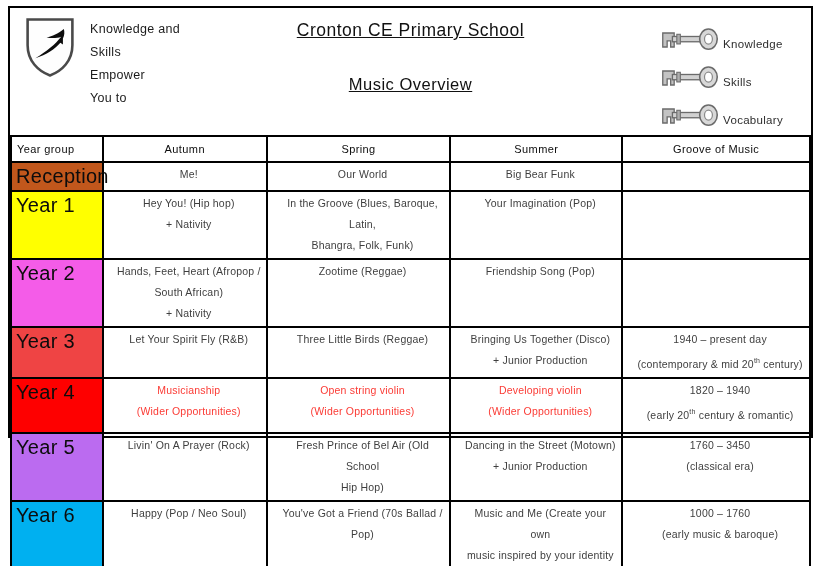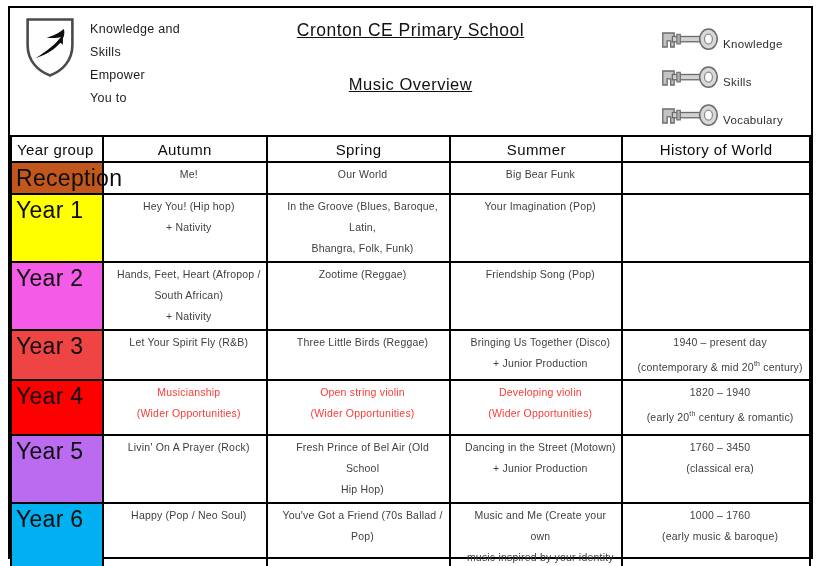--- a/index.html
+++ b/index.html
@@ -1,35 +1,35 @@
 <!DOCTYPE html>
 <html><head>
 <meta charset="utf-8">
 <style>
   html,body{margin:0;padding:0;background:#fff;}
   body{width:821px;height:566px;font-family:"Liberation Sans",sans-serif;position:relative;overflow:hidden;}
-  .sheet{position:absolute;left:8px;top:6px;width:805px;height:553px;border:2px solid #000;box-sizing:border-box;background:#fff;}
+  .sheet{position:absolute;left:8px;top:6px;width:805px;height:432px;border:2px solid #000;box-sizing:border-box;background:#fff;}
 
   
   .banner{position:relative;height:127px;box-sizing:border-box;}
   .crest{position:absolute;left:14px;top:8px;}
   .motto{position:absolute;left:80px;top:10px;font-size:12.5px;line-height:23px;color:#1b1b1b;letter-spacing:.3px;}
   .titles{position:absolute;left:0;right:0;top:0;text-align:center;}
   .title-main{margin:12px 0 0 0;font-size:17.5px;font-weight:normal;color:#111;text-decoration:underline;letter-spacing:.5px;}
   .title-sub{margin:34px 0 0 0;font-size:16.5px;font-weight:normal;color:#111;text-decoration:underline;letter-spacing:.5px;}
   .keys{position:absolute;right:28px;top:8px;}
   .key-row{display:flex;align-items:flex-end;height:38px;}
   .key-label{font-size:11.5px;color:#2e2e2e;margin-left:4px;padding-bottom:4px;letter-spacing:.3px;}
 
   
   table{width:100%;border-collapse:collapse;table-layout:fixed;}
   th,td{border:2px solid #000;box-sizing:border-box;}
-  thead th{height:26px;font-size:15px;font-weight:normal;color:#0c0c0c;letter-spacing:.4px;background:#fff;}
+  thead th{height:26px;font-size:11px;font-weight:normal;color:#0c0c0c;letter-spacing:.4px;background:#fff;}
   thead th.first{text-align:left;padding-left:5px;}
-  td.year-cell{font-size:23px;color:#0c0c0c;vertical-align:top;padding:1px 0 0 4px;letter-spacing:.3px;line-height:1.25;}
+  td.year-cell{font-size:20px;color:#0c0c0c;vertical-align:top;padding:1px 0 0 4px;letter-spacing:.3px;line-height:1.25;}
   td.content-cell{vertical-align:top;text-align:center;font-size:10.5px;color:#3e3e3e;padding:1px 4px 2px 12px;letter-spacing:.2px;}
   td.content-cell .line{line-height:21px;}
   td.content-cell sup{font-size:7px;}
   tbody tr:nth-child(1) td{height:29px;}
   tbody tr:nth-child(2) td{height:53px;}
   tbody tr:nth-child(3) td{height:60px;}
   tbody tr:nth-child(4) td{height:46px;}
   tbody tr:nth-child(5) td{height:55px;}
   tbody tr:nth-child(6) td{height:51px;}
   tbody tr:nth-child(7) td{height:98px;}
@@ -101,21 +101,21 @@
         <col style="width:23%">
         <col style="width:21.5%">
         <col style="width:23.5%">
     </colgroup>
     <thead>
       <tr>
         <th class="first">Year group</th>
         <th>Autumn</th>
         <th>Spring</th>
         <th>Summer</th>
-        <th>History of World</th>
+        <th>Groove of Music</th>
       </tr>
     </thead>
     <tbody id="table-body">
         <tr>
           <td class="year-cell" style="background: rgb(193, 87, 28);">Reception</td>
           <td class="content-cell">
             <div class="line">Me!</div>
           </td>
           <td class="content-cell">
             <div class="line">Our World</div>

